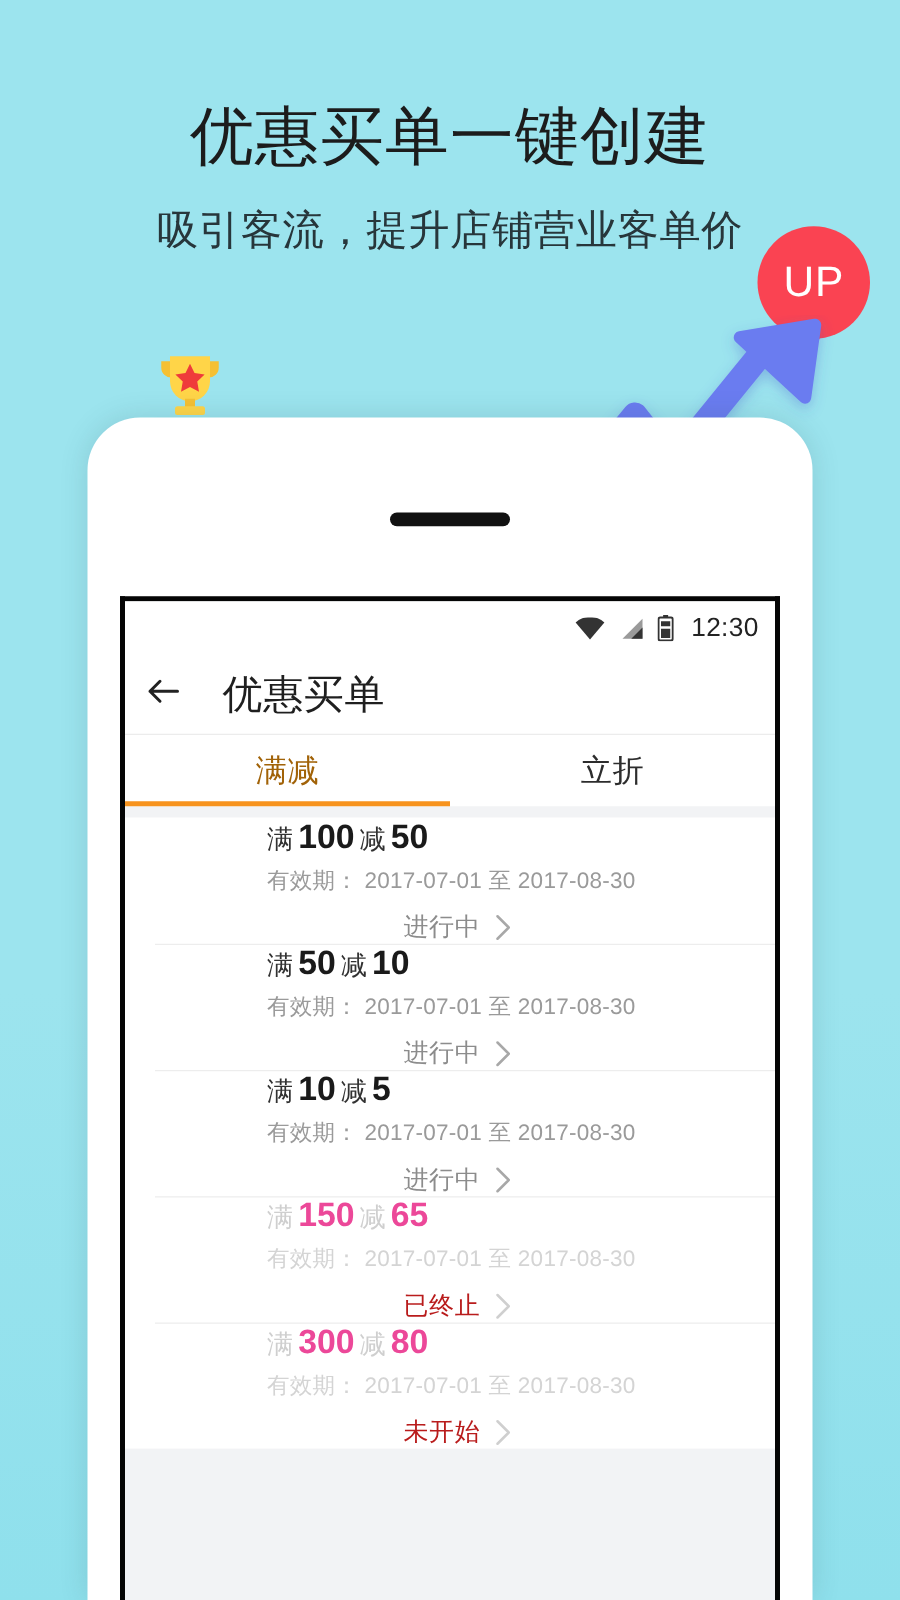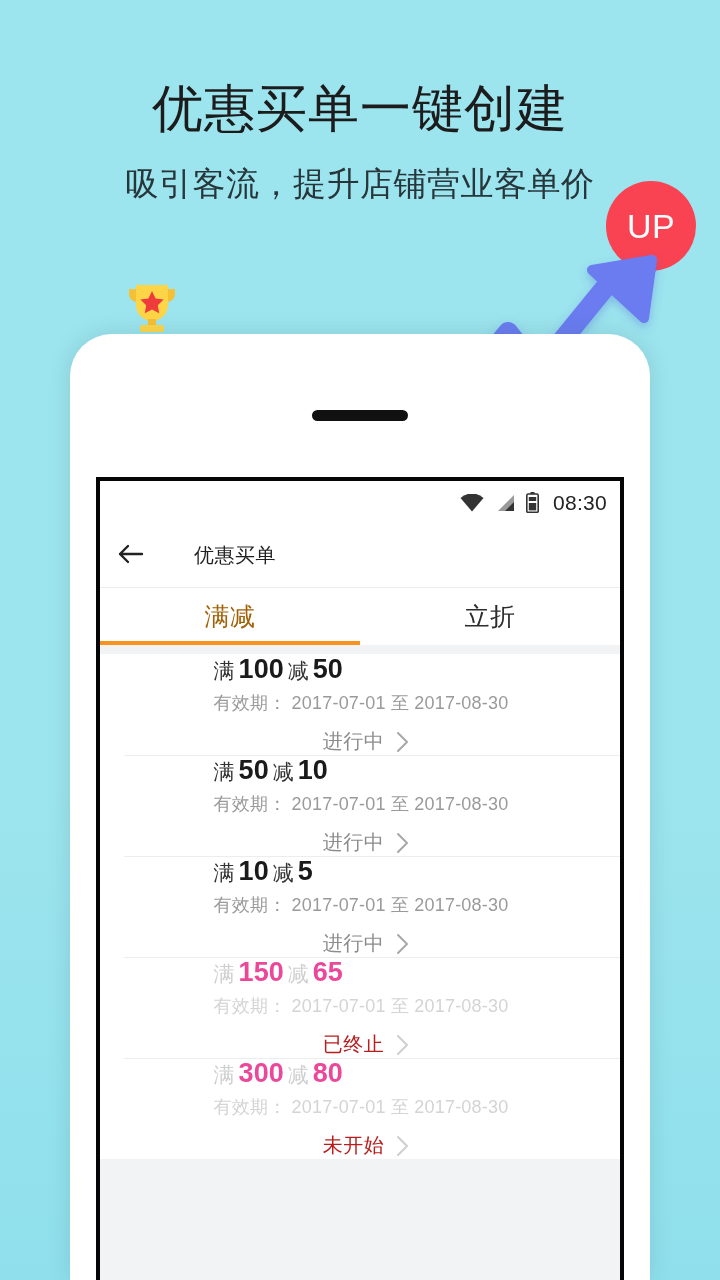--- a/index.html
+++ b/index.html
@@ -166,23 +166,23 @@
     border-bottom: 1px solid #ececec;
   }
   .back-btn {
     width: 62px;
     display: flex;
     align-items: center;
     justify-content: center;
     cursor: pointer;
   }
   .page-title {
-    font-size: 20px;
+    font-size: 32px;
     color: #1f1f1f;
-    margin-left: 32px;
+    margin-left: 16px;
     letter-spacing: 0.5px;
   }
 
   
   .tabs {
     height: 57px;
     background: #ffffff;
     display: flex;
     position: relative;
   }
@@ -337,21 +337,21 @@
           </svg>
         </span>
         <span class="sb-icon">
           <svg width="13" height="21" viewBox="0 0 13 21">
             <rect x="4.5" y="0" width="4" height="2" fill="#333333"></rect>
             <rect x="0.8" y="2" width="11.4" height="18.4" rx="1.4" fill="none" stroke="#333333" stroke-width="1.6"></rect>
             <rect x="2.8" y="5" width="7.4" height="4" fill="#333333"></rect>
             <rect x="2.8" y="11" width="7.4" height="7.4" fill="#333333"></rect>
           </svg>
         </span>
-        <span class="sb-time">08:30</span>
+        <span class="sb-time">12:30</span>
       </div>
 
       <div class="appbar">
         <div class="back-btn">
           <span>
             <svg width="28" height="24" viewBox="0 0 28 24">
               <path d="M25 12 H3 M11 4 L3 12 L11 20" fill="none" stroke="#222222" stroke-width="2.4" stroke-linecap="round" stroke-linejoin="round"></path>
             </svg>
           </span>
         </div>

